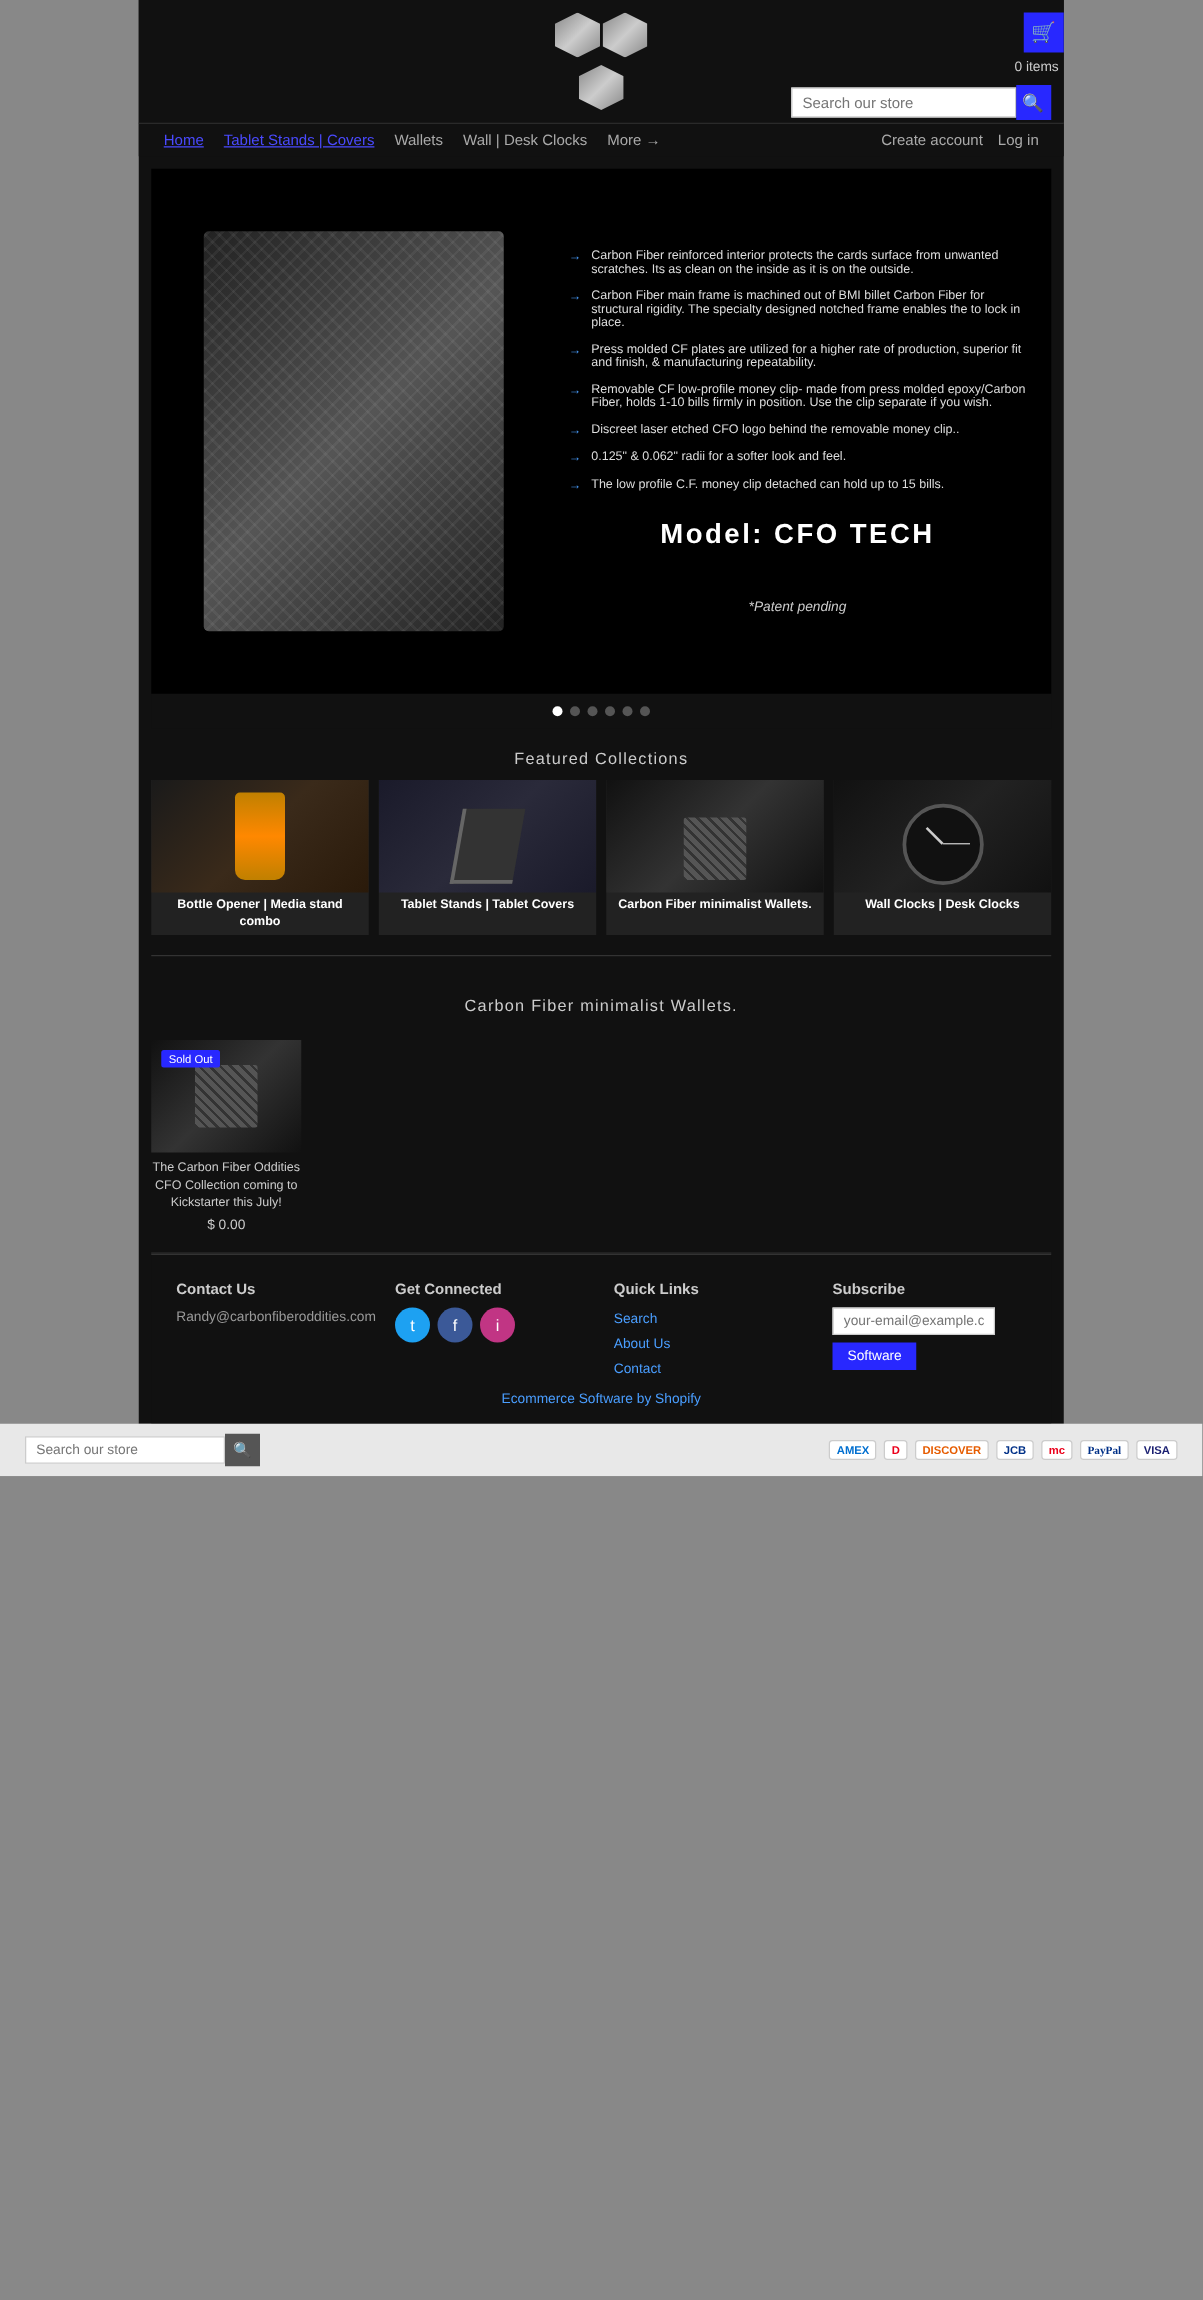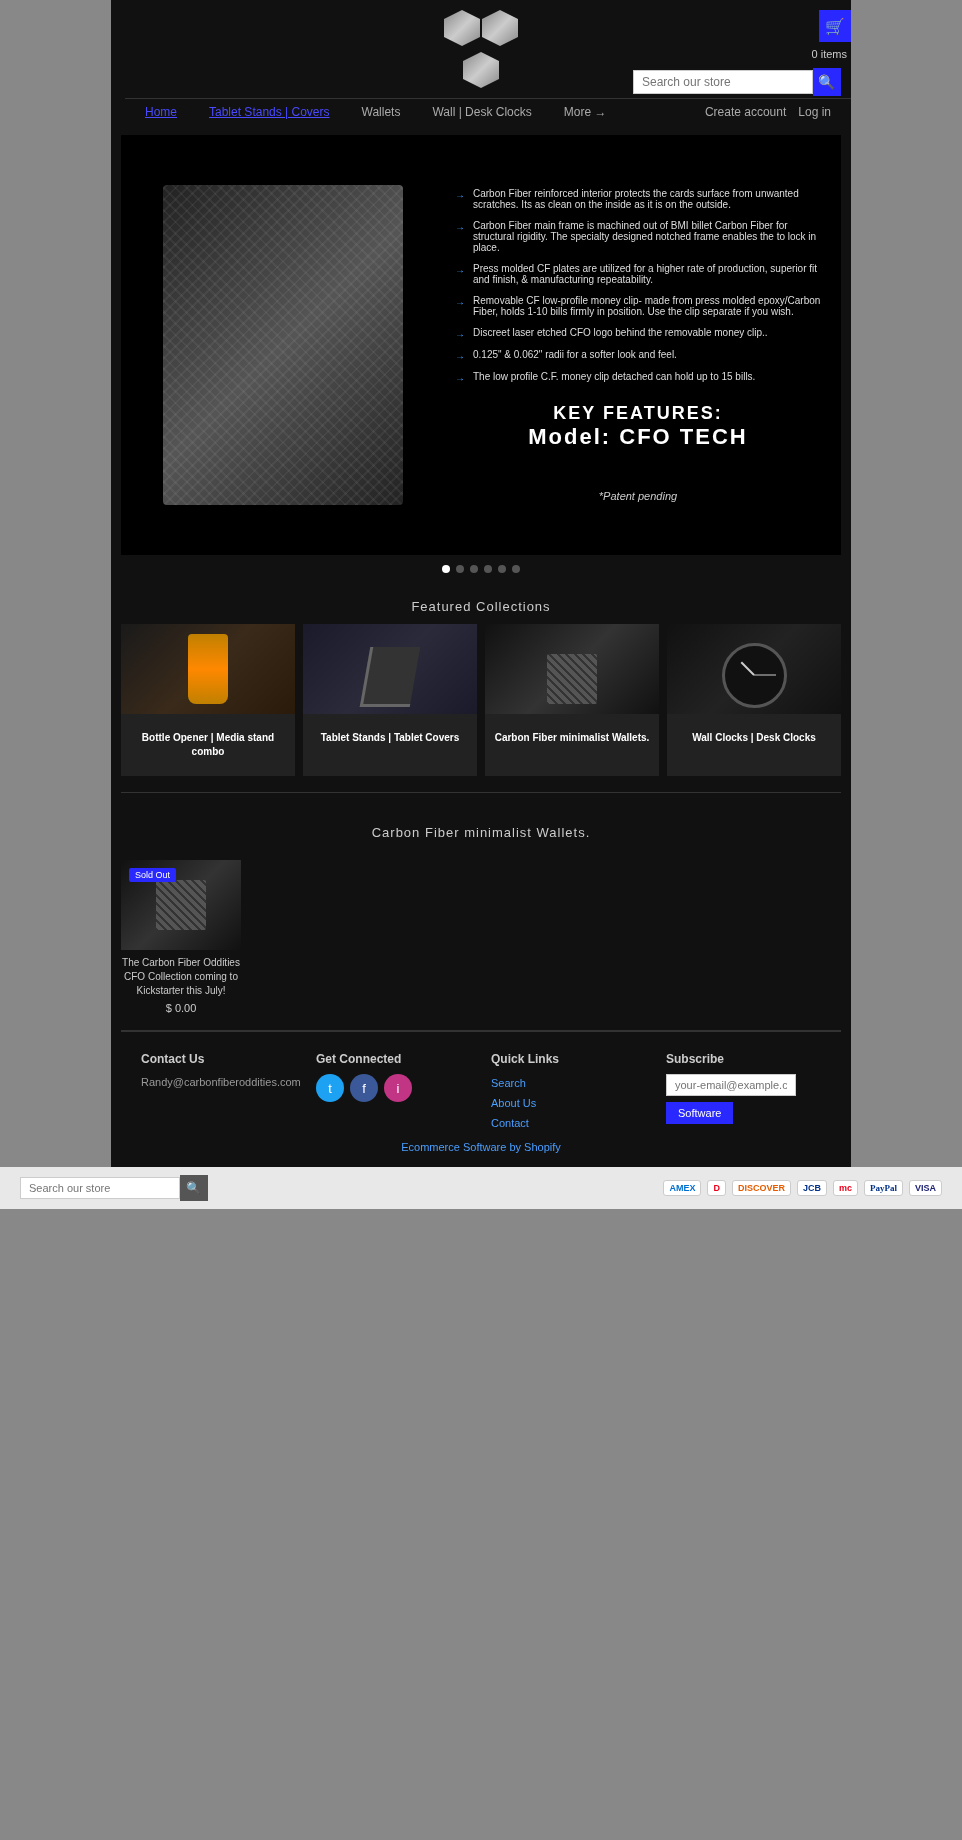--- a/index.html
+++ b/index.html
@@ -86,22 +86,21 @@
       justify-content: center;
     }
 
     
     .nav {
       background: #111;
       border-top: 1px solid #333;
       padding: 6px 20px;
       display: flex;
       align-items: center;
-      gap: 32px;
-      margin-left: 14px;
+      gap: 16px;
     }
     .nav-item {
       color: #aaa;
       font-size: 12px;
       cursor: pointer;
       text-decoration: none;
     }
     .nav-item.active {
       color: #4a4aff;
       text-decoration: underline;
@@ -260,21 +259,21 @@
     .col-img-3 {
       background: linear-gradient(135deg, #111 0%, #333 50%, #111 100%);
     }
     .col-img-4 {
       background: linear-gradient(135deg, #111 0%, #222 50%, #111 100%);
     }
     .collection-label {
       color: #fff;
       font-size: 10px;
       text-align: center;
-      padding: 17px 4px;
+      padding: 3px 4px;
       line-height: 1.4;
       font-weight: bold;
     }
 
     
     .divider {
       border: none;
       border-top: 1px solid #333;
       margin: 0 10px;
     }
@@ -596,21 +595,20 @@
           </div>
           <div class="feature-line">
             <span class="arrow">→</span>
             <span>0.125" &amp; 0.062" radii for a softer look and feel.</span>
           </div>
           <div class="feature-line">
             <span class="arrow">→</span>
             <span>The low profile C.F. money clip detached can hold up to 15 bills.</span>
           </div>
           <div class="hero-title-section">
-            <div class="key-features-label">KEY FEATURES:</div>
             <div class="model-label">Model: CFO TECH</div>
             <div class="patent-label">*Patent pending</div>
           </div>
         </div>
       </div>
     </div>
 
     <div class="slider-dots">
       <div class="dot active"></div>
       <div class="dot"></div>

